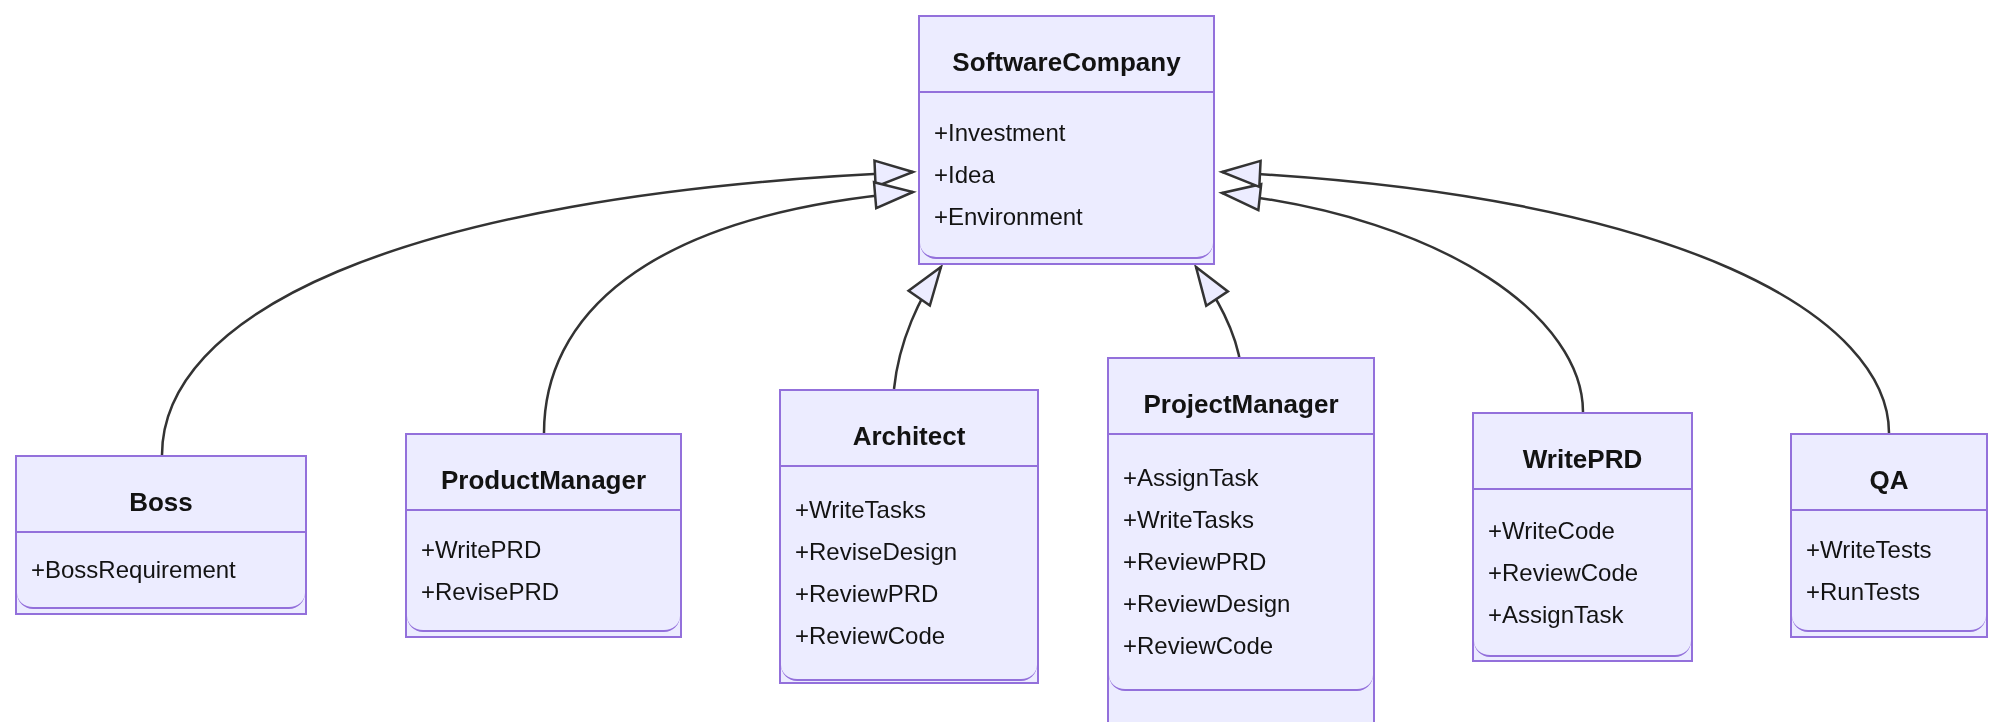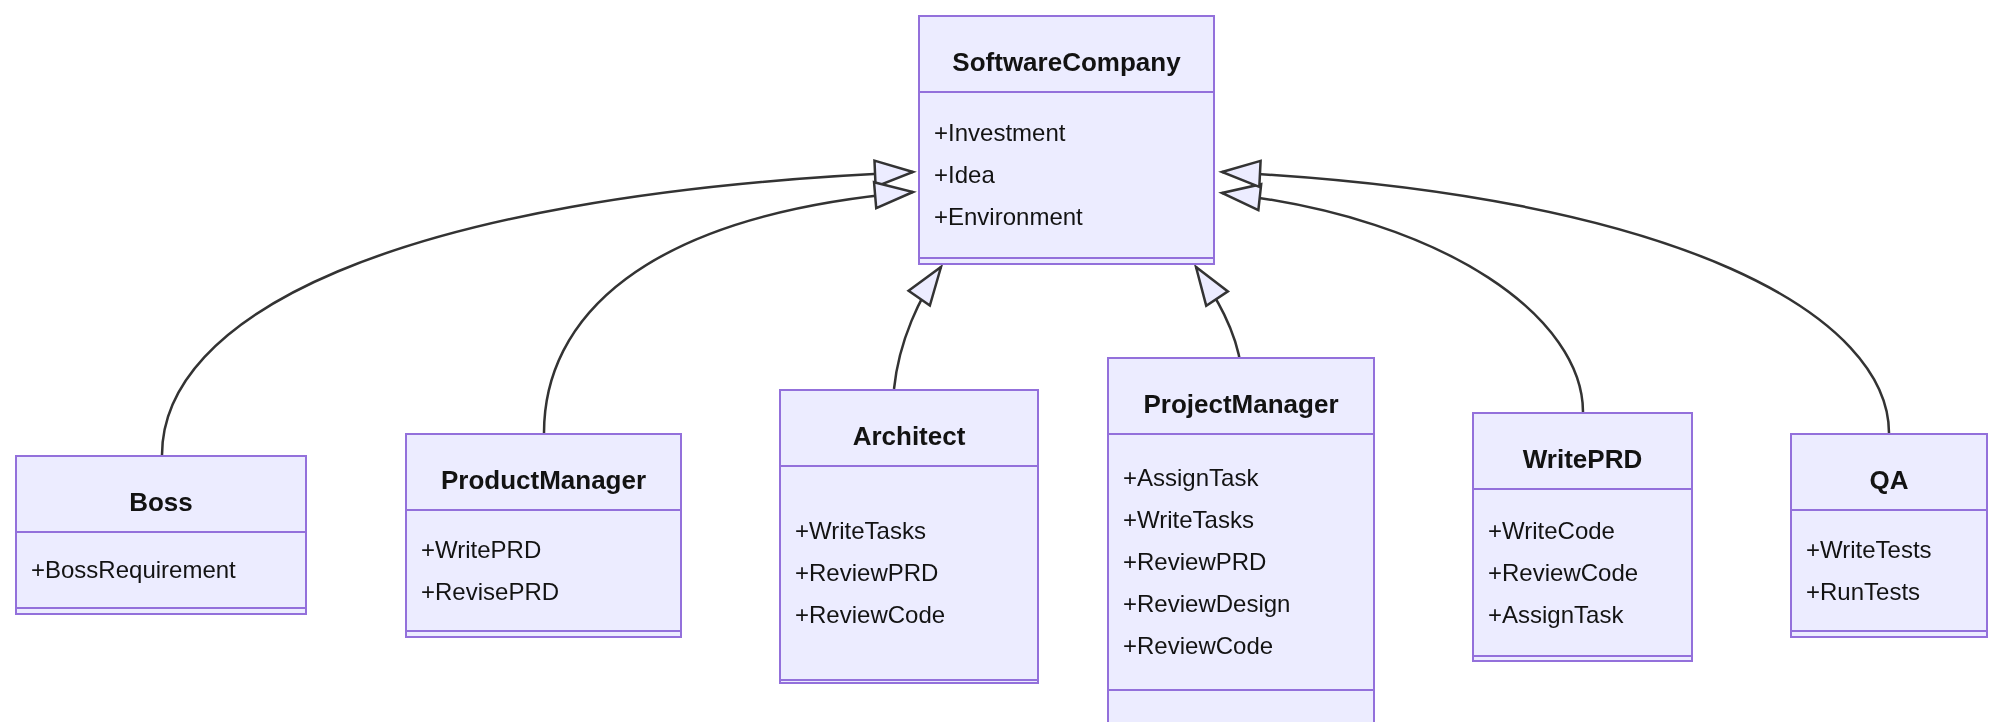--- a/index.html
+++ b/index.html
@@ -51,20 +51,21 @@
   .uml-attrs {
     flex: 0 0 auto;
     box-sizing: border-box;
     display: flex;
     flex-direction: column;
     justify-content: center;
     padding: 10px 14px;
     font-size: 24px;
     line-height: 42px;
     border-bottom: 2px solid #9370DB;
+    border-radius: 16px;
   }
   .uml-attr {
     white-space: nowrap;
   }
   .uml-methods {
     flex: 1 1 auto;
   }
 </style>
 </head>
 <body>
@@ -109,20 +110,21 @@
       <div class="uml-attr">+WritePRD</div>
       <div class="uml-attr">+RevisePRD</div>
     </div>
     <div class="uml-methods"></div>
   </div>
 
   <div class="uml-class" style="left:779px; top:389px; width:260px; height:295px;">
     <div class="uml-title">Architect</div>
     <div class="uml-attrs" style="height:214px;">
       <div class="uml-attr">+WriteTasks</div>
+      <div class="uml-attr">+ReviseDesign</div>
       <div class="uml-attr">+ReviewPRD</div>
       <div class="uml-attr">+ReviewCode</div>
     </div>
     <div class="uml-methods"></div>
   </div>
 
   <div class="uml-class" style="left:1107px; top:357px; width:268px; height:442px;">
     <div class="uml-title">ProjectManager</div>
     <div class="uml-attrs" style="height:256px;">
       <div class="uml-attr">+AssignTask</div>

